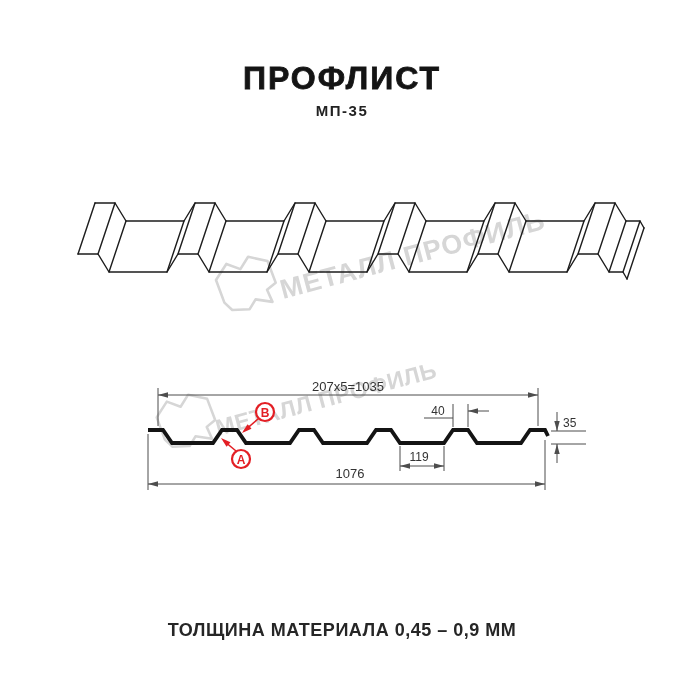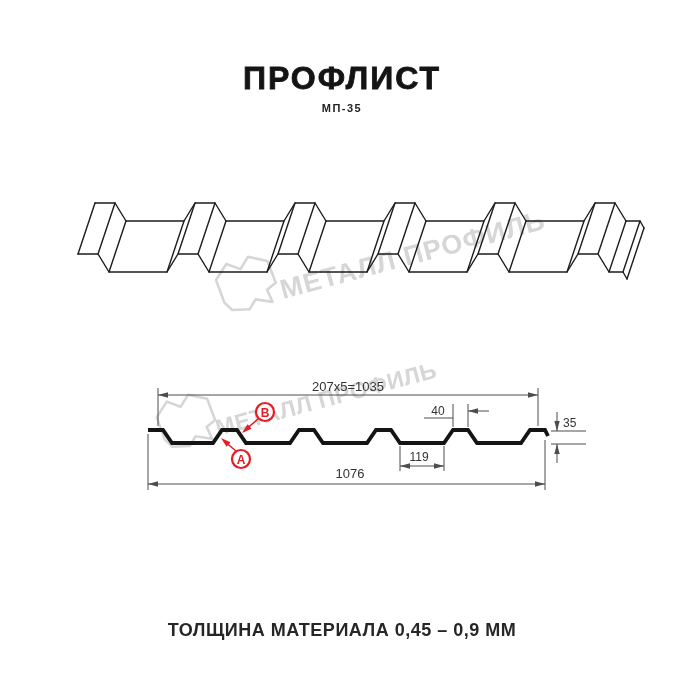--- a/index.html
+++ b/index.html
@@ -1,21 +1,21 @@
 <!DOCTYPE html>
 <html><head>
 <meta charset="utf-8">
 <style>
   html,body{margin:0;padding:0;background:#ffffff;}
   body{width:700px;height:700px;position:relative;overflow:hidden;
        font-family:"Liberation Sans", sans-serif;}
   .abs{position:absolute;left:0;width:684px;text-align:center;}
   .title{top:60px;font-size:32px;font-weight:700;letter-spacing:2px;color:#141414;
          -webkit-text-stroke:0.8px #141414;}
-  .subtitle{top:102px;font-size:11px;font-weight:600;letter-spacing:1.5px;color:#222;}
+  .subtitle{top:102px;font-size:15px;font-weight:600;letter-spacing:1.5px;color:#222;}
   .footer{top:620px;font-size:18px;font-weight:700;letter-spacing:0.5px;color:#262626;}
   svg{position:absolute;top:0;left:0;}
   .dimtxt{font-size:13px;fill:#333;font-family:"Liberation Sans",sans-serif;}
   .dimtxt-s{font-size:12px;fill:#333;font-family:"Liberation Sans",sans-serif;}
   .wmtxt{font-weight:700;font-family:"Liberation Sans",sans-serif;}
   .redlbl{font-size:12px;font-weight:700;}
 </style>
 </head>
 <body>
 

